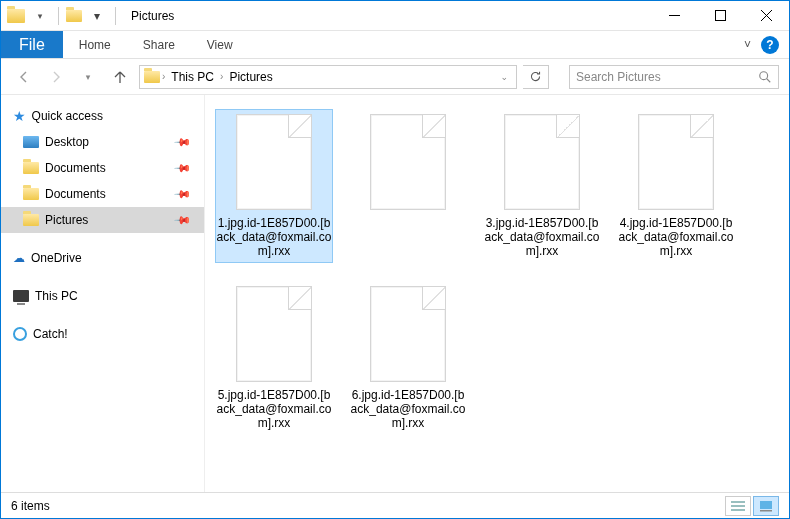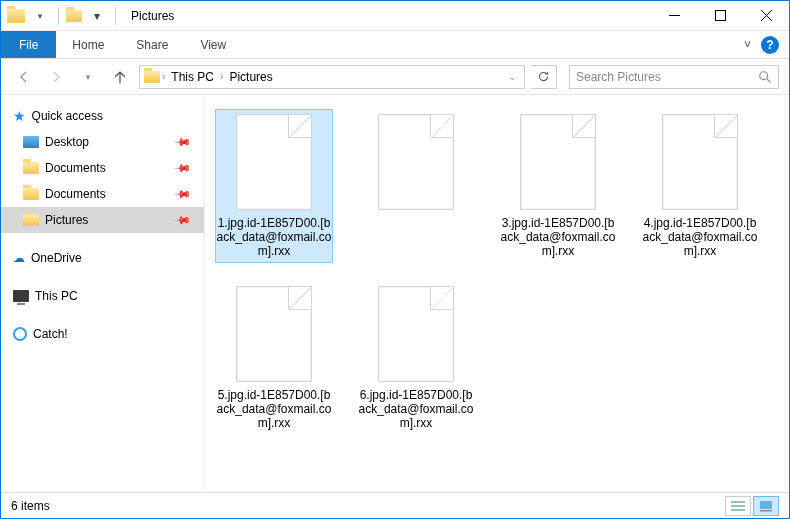--- a/index.html
+++ b/index.html
@@ -8,49 +8,49 @@
 .titlebar-left{display:flex;align-items:center;gap:4px;padding-left:6px}
 .fld-icon{width:18px;height:14px;background:linear-gradient(#ffe9a6,#f0c84a);border-radius:1px;position:relative;display:inline-block}
 .fld-icon::before{content:"";position:absolute;top:-3px;left:0;width:8px;height:3px;background:#f5d97a;border-radius:1px 1px 0 0}
 .qat-btn{width:22px;height:22px;display:flex;align-items:center;justify-content:center;color:#555}
 .qat-sep{width:1px;height:18px;background:#ccc;margin:0 3px}
 .title-text{margin-left:8px;color:#000}
 .winctl{margin-left:auto;display:flex}
 .winctl-btn{width:46px;height:30px;display:flex;align-items:center;justify-content:center;color:#000}
 .winctl-btn svg{stroke:#000}
 .ribbon{height:28px;display:flex;align-items:stretch;background:#fff;border-bottom:1px solid #e1e1e1}
-.file-tab{background:#1979ca;color:#fff;padding:0 18px;display:flex;align-items:center;font-size:12px}
+.file-tab{background:#1979ca;color:#fff;padding:0 18px;display:flex;align-items:center;font-size:16px}
 .rtab{padding:0 16px;display:flex;align-items:center;color:#444}
 .rib-right{margin-left:auto;display:flex;align-items:center;gap:10px;padding-right:10px}
 .help-circle{width:18px;height:18px;border-radius:50%;background:#0078d7;color:#fff;display:flex;align-items:center;justify-content:center;font-weight:bold;font-size:12px}
 .addrbar{height:36px;display:flex;align-items:center;gap:6px;padding:0 10px;background:#fff;border-bottom:1px solid #e8e8e8}
 .nav-btn{width:26px;height:26px;display:flex;align-items:center;justify-content:center;color:#777}
 .nav-btn.disabled{color:#bbb}
 .breadcrumb{flex:1;height:24px;border:1px solid #ccc;display:flex;align-items:center;gap:2px;padding:0 4px;background:#fff}
 .crumb{padding:0 4px;color:#000}
 .crumb-sep{color:#888;font-size:10px}
 .refresh{width:26px;height:24px;border:1px solid #ccc;border-left:none;display:flex;align-items:center;justify-content:center;color:#555}
-.search{width:210px;height:24px;border:1px solid #ccc;display:flex;align-items:center;padding:0 6px;color:#777;margin-left:6px}
+.search{width:210px;height:24px;border:1px solid #ccc;display:flex;align-items:center;padding:0 6px;color:#777;margin-left:14px}
 .search input{border:none;outline:none;flex:1;color:#777;font-style:normal}
 .search input::placeholder{color:#888}
 .body-area{flex:1;display:flex;overflow:hidden}
 .sidebar{width:204px;border-right:1px solid #eee;padding-top:8px;overflow:hidden}
 .tree-item{height:26px;display:flex;align-items:center;gap:6px;padding-left:22px;color:#000;position:relative}
 .tree-item .pin{margin-left:auto;margin-right:14px;color:#8a8a8a;transform:rotate(45deg);font-size:11px}
 .tree-item.root{padding-left:12px;font-weight:normal}
 .tree-item.selected{background:#d8d8d8}
 .tree-sep{height:12px}
 .qa-icon{color:#2e8bdf;font-size:14px}
 .drive-icon{width:16px;height:12px;background:linear-gradient(#d8d8d8,#aaa);border-radius:1px;position:relative;display:inline-block}
 .cloud-icon{color:#1e6fc0}
 .pc-icon{width:16px;height:12px;background:#3a3a3a;border-radius:1px;position:relative;display:inline-block}
 .pc-icon::after{content:"";position:absolute;bottom:-3px;left:4px;width:8px;height:2px;background:#888}
 .catch-icon{width:14px;height:14px;border:2px solid #39a0df;border-radius:50%;display:inline-block}
 .content{flex:1;padding:14px 10px;overflow:auto}
-.files{display:flex;flex-wrap:wrap;gap:18px 24px;align-content:flex-start}
+.files{display:flex;flex-wrap:wrap;gap:18px 16px;align-content:flex-start}
 .file{width:118px;display:flex;flex-direction:column;align-items:center;padding:4px;border:1px solid transparent}
 .file.selected{background:#cde8ff;border:1px solid #8fc9f5}
 .file-icn{width:76px;height:96px;background:#fff;border:1px solid #d5d5d5;position:relative;margin-bottom:6px;box-shadow:inset 0 0 0 1px #f3f3f3}
 .file-icn::before{content:"";position:absolute;top:0;right:0;width:22px;height:22px;background:linear-gradient(135deg,#fff 0 50%,#e1e1e1 50% 54%,#fff 54%);}
 .file-icn::after{content:"";position:absolute;top:0;right:0;width:22px;height:22px;border-left:1px solid #d5d5d5;border-bottom:1px solid #d5d5d5}
 .file-name{text-align:center;font-size:12px;line-height:14px;word-break:break-all;color:#000;width:118px}
 .statusbar{height:26px;border-top:1px solid #ddd;display:flex;align-items:center;padding:4px 10px;background:#fff}
 .status-right{margin-left:auto;display:flex;gap:2px}
 .view-btn{width:26px;height:20px;border:1px solid #ccc;display:flex;align-items:center;justify-content:center;background:#fff}
 .view-btn.active{background:#cde8ff;border-color:#7ab8e8}

